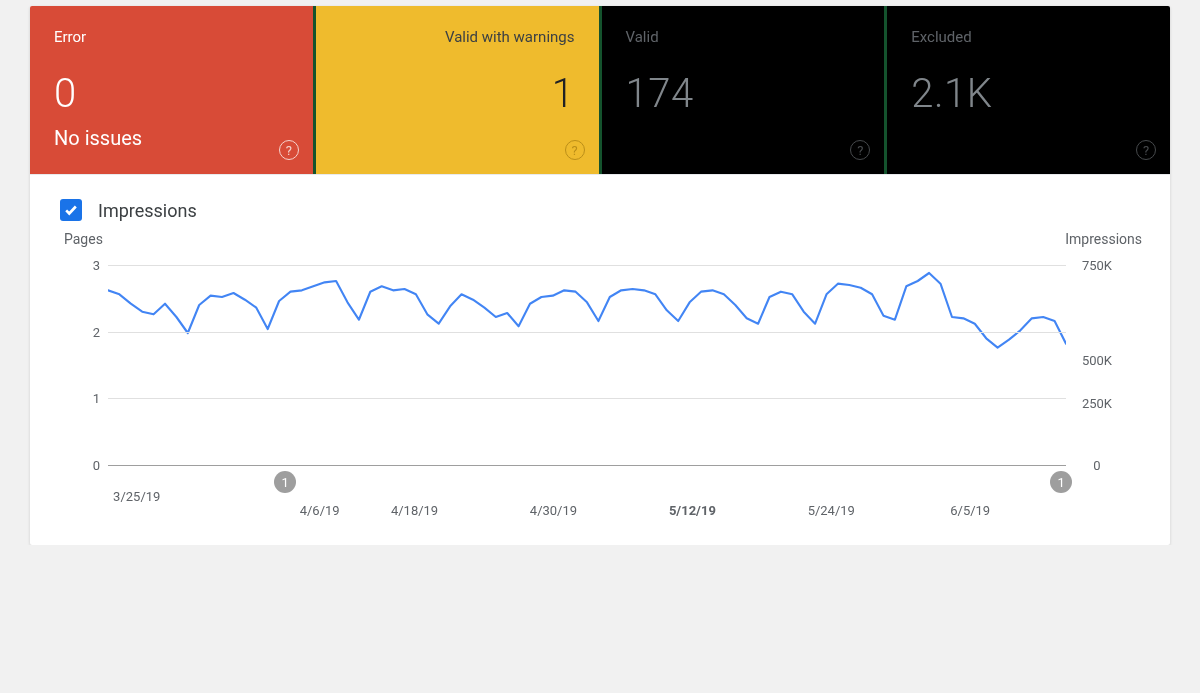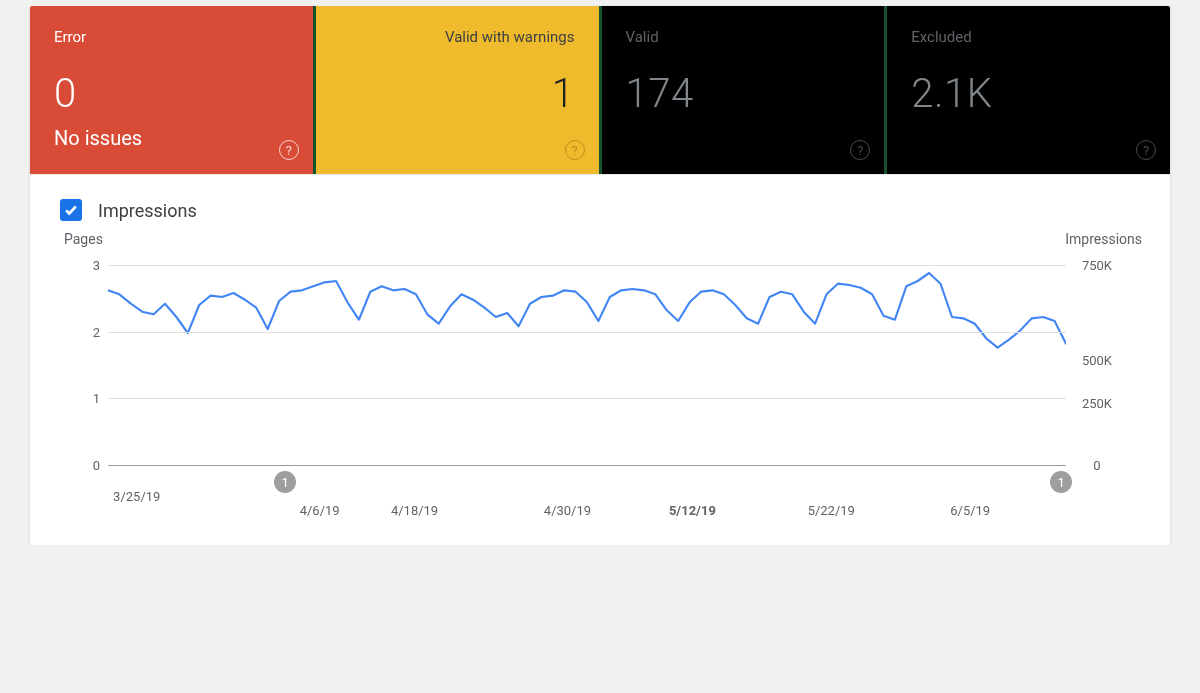--- a/index.html
+++ b/index.html
@@ -169,23 +169,23 @@
         <div class="ylabel-right" style="top: 138px;">250K</div>
         <div class="grid-line" style="top: 66.6667px;"></div>
         <div class="ylabel-left" style="top: 66.6667px;">2</div>
         <div class="ylabel-right" style="top: 66.6667px; margin-top: 28px;">500K</div>
         <div class="grid-line" style="top: 0px;"></div>
         <div class="ylabel-left" style="top: 0px;">3</div>
         <div class="ylabel-right" style="top: 0px;">750K</div>
         <div class="xtick" style="left: 3%; margin-top: 24px;">3/25/19</div>
         <div class="xtick" style="left: 17.5%; margin-left: 44px;">4/6/19</div>
         <div class="xtick" style="left: 32%;">4/18/19</div>
-        <div class="xtick" style="left: 46.5%; margin-left: 14px;">4/30/19</div>
+        <div class="xtick" style="left: 46.5%;">4/30/19</div>
         <div class="xtick" style="left: 61%; font-weight: bold;">5/12/19</div>
-        <div class="xtick" style="left: 75.5%;">5/22/19</div>
+        <div class="xtick" style="left: 75.5%;">5/24/19</div>
         <div class="xtick" style="left: 90%;">6/5/19</div>
         <div class="marker-badge" style="left: 18.5%;">1</div>
         <div class="marker-badge" style="left: 99.5%;">1</div>
       </div>
     <div class="xtick-spacer"></div>
   </div>
 
 </div>
 
 </body></html>

